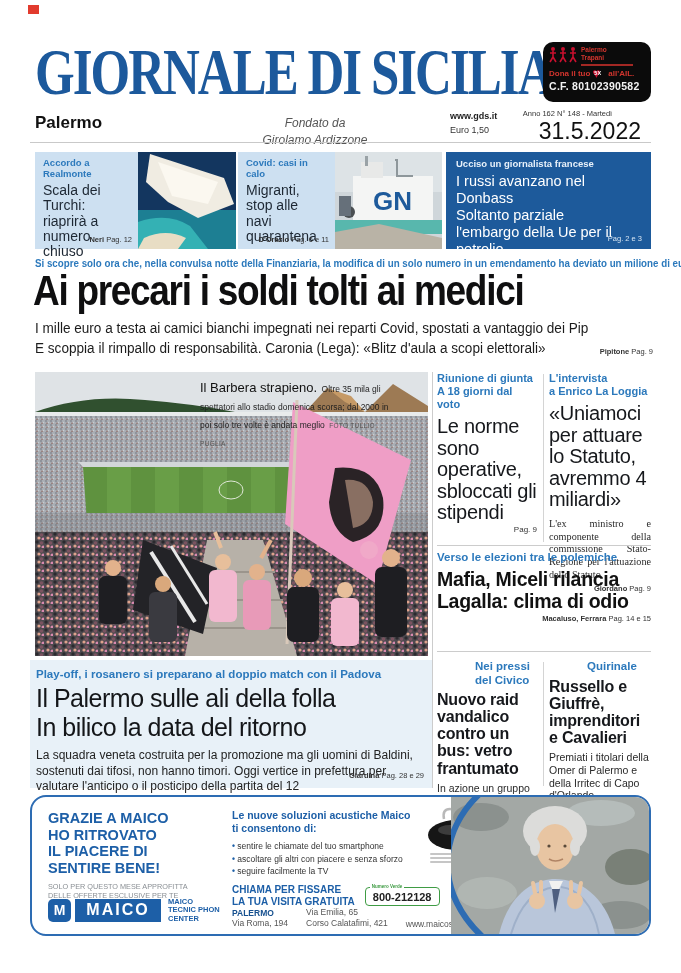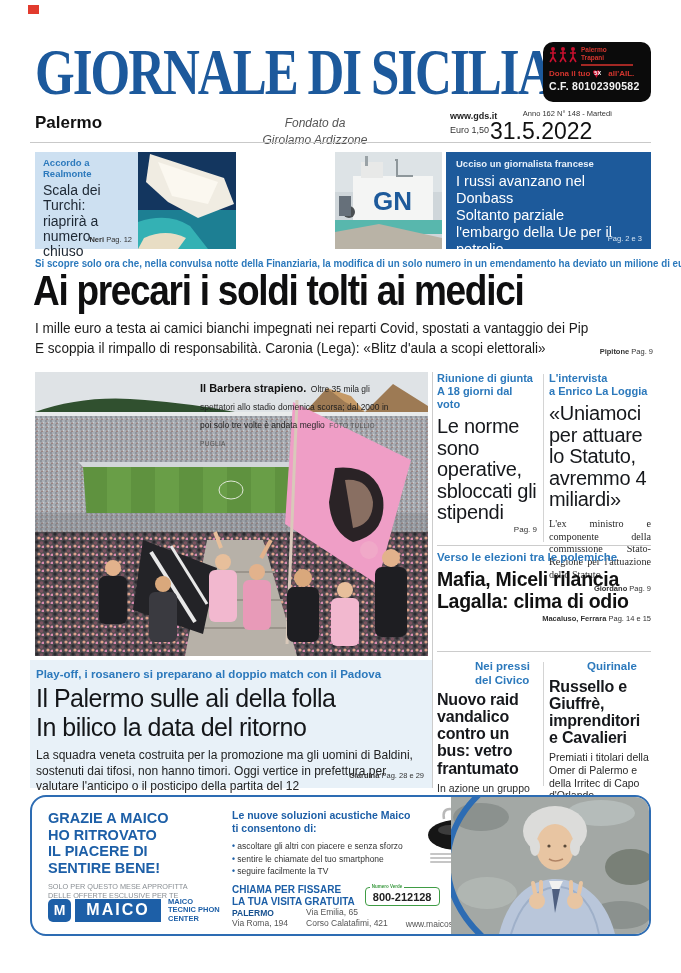--- a/index.html
+++ b/index.html
@@ -26,21 +26,21 @@
   .ail-heart { position:relative; width:14px; height:12px; display:inline-block; }
   .ail-heart .h { position:absolute; left:0; top:-3px; font-size:14px; color:#c8102e; }
   .ail-heart .x { position:absolute; left:2px; top:2px; font-size:5.5px; font-weight:700; color:#fff; }
   .ail-cf { margin-top:0; font-size:10.5px; font-weight:700; letter-spacing:.3px; color:#f2f2f2; }
 
   .edition { left:35px; top:113px; font-size:17px; font-weight:700; color:#111; }
   .founded { left:250px; top:115px; width:130px; text-align:center; font-size:12px; line-height:1.4; color:#555;font-style:italic; }
   .site { left:450px; top:111px; font-size:9px; font-weight:700; color:#222; }
   .price { left:450px; top:125px; font-size:9px; color:#333; }
   .issue { left:490px; top:109px; width:161px; text-align:center; font-size:7.5px; color:#333; padding-right:6px; }
-  .date { left:490px; top:118px; width:161px; text-align:left; font-size:23px; color:#111; padding-right:10px; }
+  .date { left:490px; top:118px; width:161px; text-align:right; font-size:23px; color:#111; padding-right:10px; }
   .rule-top { left:30px; top:142px; width:621px; height:1px; background:#c9c9c9; }
 
   
   .tz { top:152px; height:97px; }
   .tz-text { background:#cde0f1; padding:6px 8px 5px 8px; }
   .tz-kicker { font-size:9.5px; font-weight:700; color:#2c79bc; line-height:1.15; }
   .tz-head { margin-top:3px; font-size:14px; line-height:1.1; color:#1d2733; }
   .tz-by { position:absolute; right:6px; bottom:5px; font-size:7.5px; color:#333; }
   .tz-by b { font-weight:700; }
   .t1text { left:35px; width:103px; }
@@ -57,21 +57,21 @@
                  transform:scaleX(.93); transform-origin:left; white-space:nowrap; }
   .lead-headline { left:33px; top:269px; width:648px; font-size:37px; font-weight:700; letter-spacing:-1.3px;
                    color:#0f0f10; line-height:1; transform:scale(1.0,1.15); transform-origin:left top; white-space:nowrap; }
   .lead-deck { left:35px; top:318px; width:636px; font-size:14px; line-height:1.45; color:#1c1c1c;
                transform:scaleX(.97); transform-origin:left; }
   .lead-by { right:28px; top:347px; font-size:7.5px; color:#333; }
 
   
   .photo { left:35px; top:372px; width:393px; height:284px; overflow:hidden; background:#cfd4d8; }
   .caption { position:absolute; left:165px; top:6px; width:195px; color:#111; }
-  .cap-title { font-size:11px; font-weight:700; }
+  .cap-title { font-size:13px; font-weight:400; }
   .cap-text { font-size:8.5px; line-height:1.25; color:#1f1f1f; display:inline; }
   .cap-credit { font-size:6.5px; color:#555; letter-spacing:.3px; display:inline; }
 
   
   .playoff { left:30px; top:660px; width:402px; height:128px; background:#e8f1f8; padding:8px 6px 0 6px; }
   .po-kicker { font-size:11.5px; font-weight:700; color:#2c79bc; }
   .po-head { margin-top:4px; font-size:25px; line-height:1.16; letter-spacing:-.5px; color:#141619; }
   .po-body { margin-top:6px; font-size:12px; line-height:1.3; color:#222; width:392px; }
   .po-by { position:absolute; right:8px; bottom:8px; font-size:7.5px; color:#333; }
   .po-by b, .lead-by b, .art-by b { font-weight:700; }
@@ -184,20 +184,25 @@
     <svg width="98" height="97" viewBox="0 0 98 97" preserveAspectRatio="none">
       <rect width="98" height="97" fill="#13365f"></rect>
       <rect y="58" width="98" height="39" fill="#1d7f93"></rect>
       <path d="M0 97 L0 70 Q30 60 52 74 L70 97 Z" fill="#34b1b4"></path>
       <path d="M12 2 L86 26 L96 52 L60 66 L30 50 L8 30 Z" fill="#f0ece2"></path>
       <path d="M20 10 L80 30 L70 52 L34 44 Z" fill="#fbf8f0"></path>
       <path d="M6 86 Q28 76 48 86 L40 97 L0 97 Z" fill="#e8ddc4"></path>
     </svg>
   </div>
 
+  <div class="abs tz tz-text t2text">
+    <div class="tz-kicker">Covid: casi in calo</div>
+    <div class="tz-head">Migranti, stop alle navi quarantena</div>
+    <div class="tz-by"><b>D'Orazio</b> <span>Pag. 6 e 11</span></div>
+  </div>
   <div class="abs tz t2img">
     <svg width="107" height="97" viewBox="0 0 107 97" preserveAspectRatio="none">
       <rect width="107" height="97" fill="#cfd6da"></rect>
       <rect y="0" width="107" height="40" fill="#dde3e6"></rect>
       <rect x="18" y="24" width="80" height="44" fill="#f4f5f4"></rect>
       <text x="38" y="58" font-family="Liberation Sans, sans-serif" font-size="26" font-weight="bold" fill="#1d5a9b">GN</text>
       <rect x="26" y="10" width="22" height="16" fill="#e8e9e8"></rect>
       <rect x="30" y="4" width="3" height="10" fill="#9aa2a6"></rect>
       <path d="M60 8 L62 8 L62 24 L78 24" stroke="#8e979b" stroke-width="2" fill="none"></path>
       <rect y="68" width="107" height="14" fill="#58b7ad"></rect>
@@ -363,22 +368,22 @@
       <div class="ad-logo-box">MAICO</div>
       <div class="ad-logo-cap preline">MAICO
 TECNIC PHON
 CENTER</div>
     </div>
 
     <div class="ad-mid">
       <div class="ad-sol-title preline">Le nuove soluzioni acustiche Maico
 ti consentono di:</div>
       <div class="ad-bullets">
+        <div class="ad-bullet">sentire le chiamate del tuo smartphone</div>
         <div class="ad-bullet">ascoltare gli altri con piacere e senza sforzo</div>
-        <div class="ad-bullet">sentire le chiamate del tuo smartphone</div>
         <div class="ad-bullet">seguire facilmente la TV</div>
       </div>
       <div class="ad-cta-row">
         <div class="ad-cta preline">CHIAMA PER FISSARE
 LA TUA VISITA GRATUITA</div>
         <div class="ad-phone">
           <div class="ad-phone-label">Numero Verde</div>
           <div class="ad-phone-num">800-212128</div>
         </div>
       </div>

